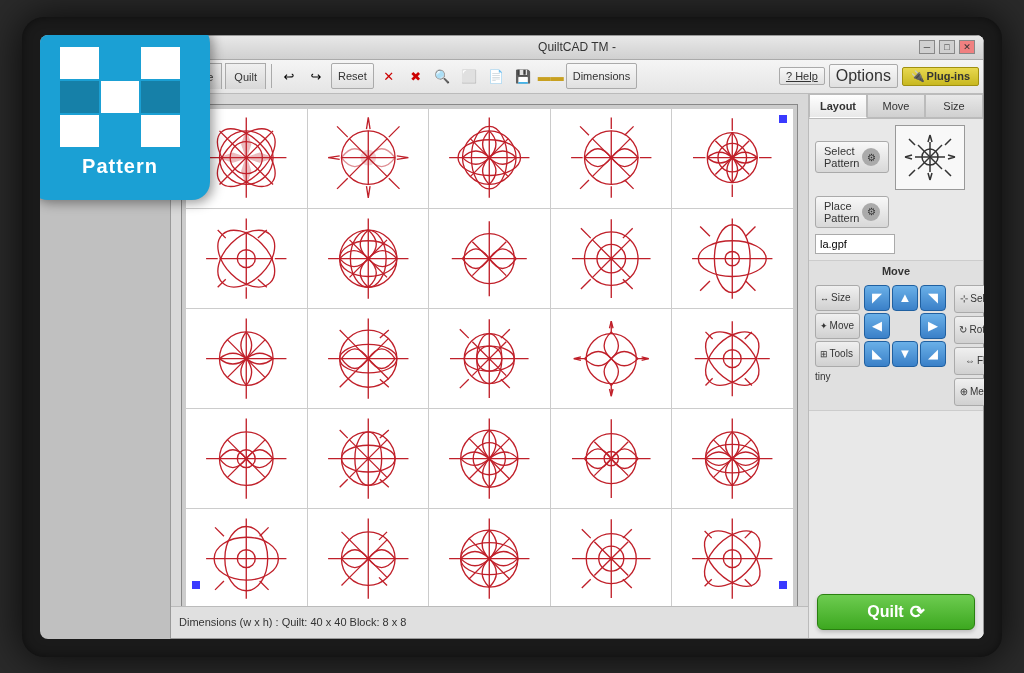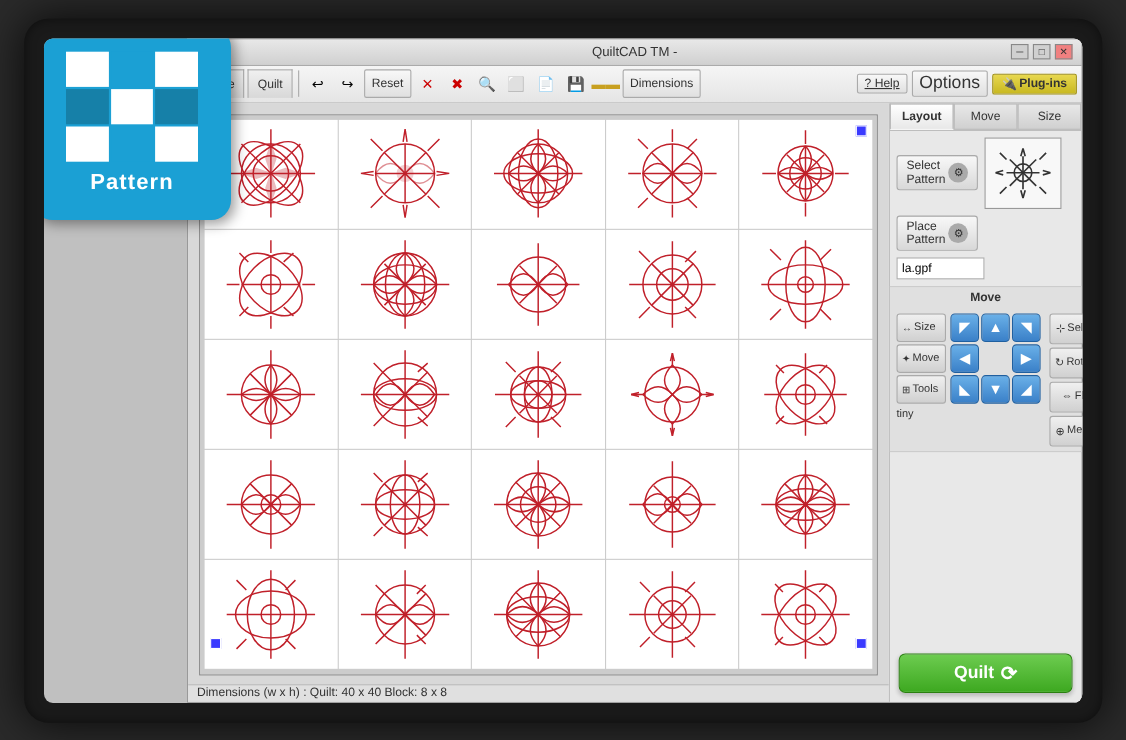--- a/index.html
+++ b/index.html
@@ -187,21 +187,21 @@
       bottom: 24px;
       background: white;
       border: 1px solid #888;
     }
 
     .status-bar {
       position: absolute;
       bottom: 0;
       left: 0;
       right: 0;
-      height: 16px;
+      height: 32px;
       background: #e0e0e0;
       border-top: 1px solid #bbb;
       display: flex;
       align-items: center;
       padding: 0 8px;
       font-size: 11px;
       color: #333;
     }
 
     

